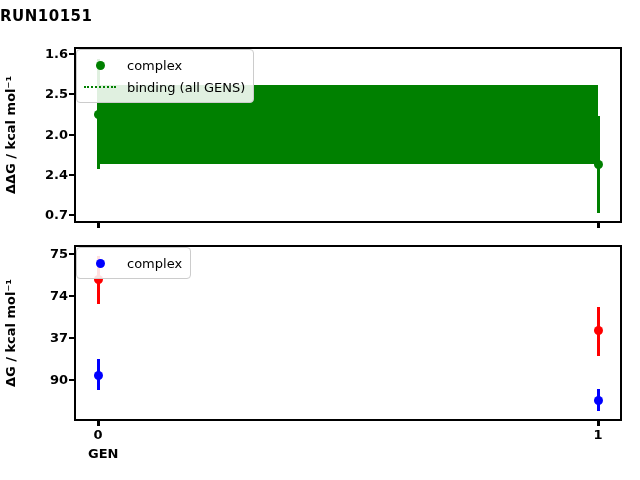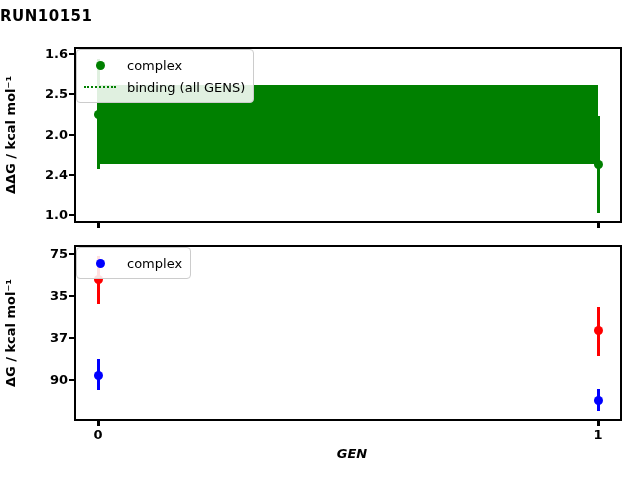--- a/index.html
+++ b/index.html
@@ -5,22 +5,22 @@
   html,body{margin:0;padding:0;background:#fff;}
   body{width:640px;height:480px;font-family:"DejaVu Sans","Liberation Sans",sans-serif;color:#000;}
   .figure{position:relative;width:640px;height:480px;background:#ffffff;overflow:hidden;}
   .fig-title{position:absolute;top:7px;left:0;width:640px;text-align:left;
              font-size:15px;font-weight:bold;letter-spacing:0.5px;}
   .axes{position:absolute;border:2px solid #000;background:#fff;box-sizing:border-box;}
   #ax0{left:74px;top:47px;width:548px;height:176px;}
   #ax1{left:74px;top:245px;width:548px;height:176px;}
   .ylabel{position:absolute;width:176px;height:18px;left:-152px;top:77px;
           transform:rotate(-90deg);text-align:center;font-size:13px;font-weight:bold;white-space:nowrap;}
-  .xlabel{position:absolute;left:4px;width:544px;top:199px;text-align:center;
-          font-size:13px;font-weight:bold;font-style:italic;}
+  .xlabel{position:absolute;left:12px;width:544px;top:199px;
+          font-size:13px;font-weight:bold;}
   .tick{position:absolute;background:#000;}
   .ticklabel{position:absolute;font-size:13px;font-weight:bold;line-height:15px;}
   .ylab{text-align:right;}
   .xlab{text-align:center;}
   .band{position:absolute;}
   .errbar{position:absolute;}
   .marker{position:absolute;width:9px;height:9px;border-radius:50%;}
   .legend{position:absolute;background:rgba(255,255,255,0.88);border:1px solid #cccccc;
           border-radius:4px;padding:4px 8px 4px 4px;display:flex;flex-direction:column;z-index:5;}
   .legend-row{display:flex;align-items:center;height:22px;}
@@ -41,21 +41,21 @@
 
   <div class="tick" style="left: -7px; top: 3.84507px; width: 7px; height: 2px;"></div>
       <div class="ticklabel ylab" style="left: -48px; top: -3.15493px; width: 40px;">1.6</div>
       <div class="tick" style="left: -7px; top: 44.2207px; width: 7px; height: 2px;"></div>
       <div class="ticklabel ylab" style="left: -48px; top: 37.2207px; width: 40px;">2.5</div>
       <div class="tick" style="left: -7px; top: 84.5962px; width: 7px; height: 2px;"></div>
       <div class="ticklabel ylab" style="left: -48px; top: 77.5962px; width: 40px;">2.0</div>
       <div class="tick" style="left: -7px; top: 124.972px; width: 7px; height: 2px;"></div>
       <div class="ticklabel ylab" style="left: -48px; top: 117.972px; width: 40px;">2.4</div>
       <div class="tick" style="left: -7px; top: 165.347px; width: 7px; height: 2px;"></div>
-      <div class="ticklabel ylab" style="left: -48px; top: 158.347px; width: 40px;">1.0</div>
+      <div class="ticklabel ylab" style="left: -48px; top: 158.347px; width: 40px;">0.7</div>
       <div class="tick" style="left: 20.5px; top: 172px; width: 3px; height: 7px;"></div>
       <div class="tick" style="left: 520.5px; top: 172px; width: 3px; height: 7px;"></div>
       <div class="band" style="left: 22px; top: 35.5305px; width: 500px; height: 79.9437px; background: rgb(0, 128, 0);"></div>
       <div class="errbar" style="left: 20.5px; top: 10.4977px; width: 3px; height: 109.822px; background: rgb(0, 128, 0);"></div>
       <div class="marker" style="left: 17.5px; top: 60.9085px; background: rgb(0, 128, 0);"></div>
       <div class="errbar" style="left: 520.5px; top: 67.0235px; width: 3px; height: 96.9014px; background: rgb(0, 128, 0);"></div>
       <div class="marker" style="left: 517.5px; top: 110.974px; background: rgb(0, 128, 0);"></div>
       <div class="legend">
       <div class="legend-row">
         <span class="legend-marker-cell">
@@ -72,21 +72,21 @@
     </div>
     </div>
 
   <div class="axes" id="ax1">
     <div class="ylabel">ΔG / kcal mol⁻¹</div>
     <div class="xlabel">GEN</div>
 
   <div class="tick" style="left: -7px; top: 5.7451px; width: 7px; height: 2px;"></div>
       <div class="ticklabel ylab" style="left: -48px; top: -1.2549px; width: 40px;">75</div>
       <div class="tick" style="left: -7px; top: 47.902px; width: 7px; height: 2px;"></div>
-      <div class="ticklabel ylab" style="left: -48px; top: 40.902px; width: 40px;">35</div>
+      <div class="ticklabel ylab" style="left: -48px; top: 40.902px; width: 40px;">74</div>
       <div class="tick" style="left: -7px; top: 90.0588px; width: 7px; height: 2px;"></div>
       <div class="ticklabel ylab" style="left: -48px; top: 83.0588px; width: 40px;">37</div>
       <div class="tick" style="left: -7px; top: 132.216px; width: 7px; height: 2px;"></div>
       <div class="ticklabel ylab" style="left: -48px; top: 125.216px; width: 40px;">90</div>
       <div class="tick" style="left: 20.5px; top: 172px; width: 3px; height: 7px;"></div>
       <div class="ticklabel xlab" style="left: 7px; top: 180px; width: 30px;">0</div>
       <div class="tick" style="left: 520.5px; top: 172px; width: 3px; height: 7px;"></div>
       <div class="ticklabel xlab" style="left: 507px; top: 180px; width: 30px;">1</div>
       <div class="errbar" style="left: 20.5px; top: 112.137px; width: 3px; height: 30.7745px; background: rgb(0, 0, 255);"></div>
       <div class="marker" style="left: 17.5px; top: 123.657px; background: rgb(0, 0, 255);"></div>

